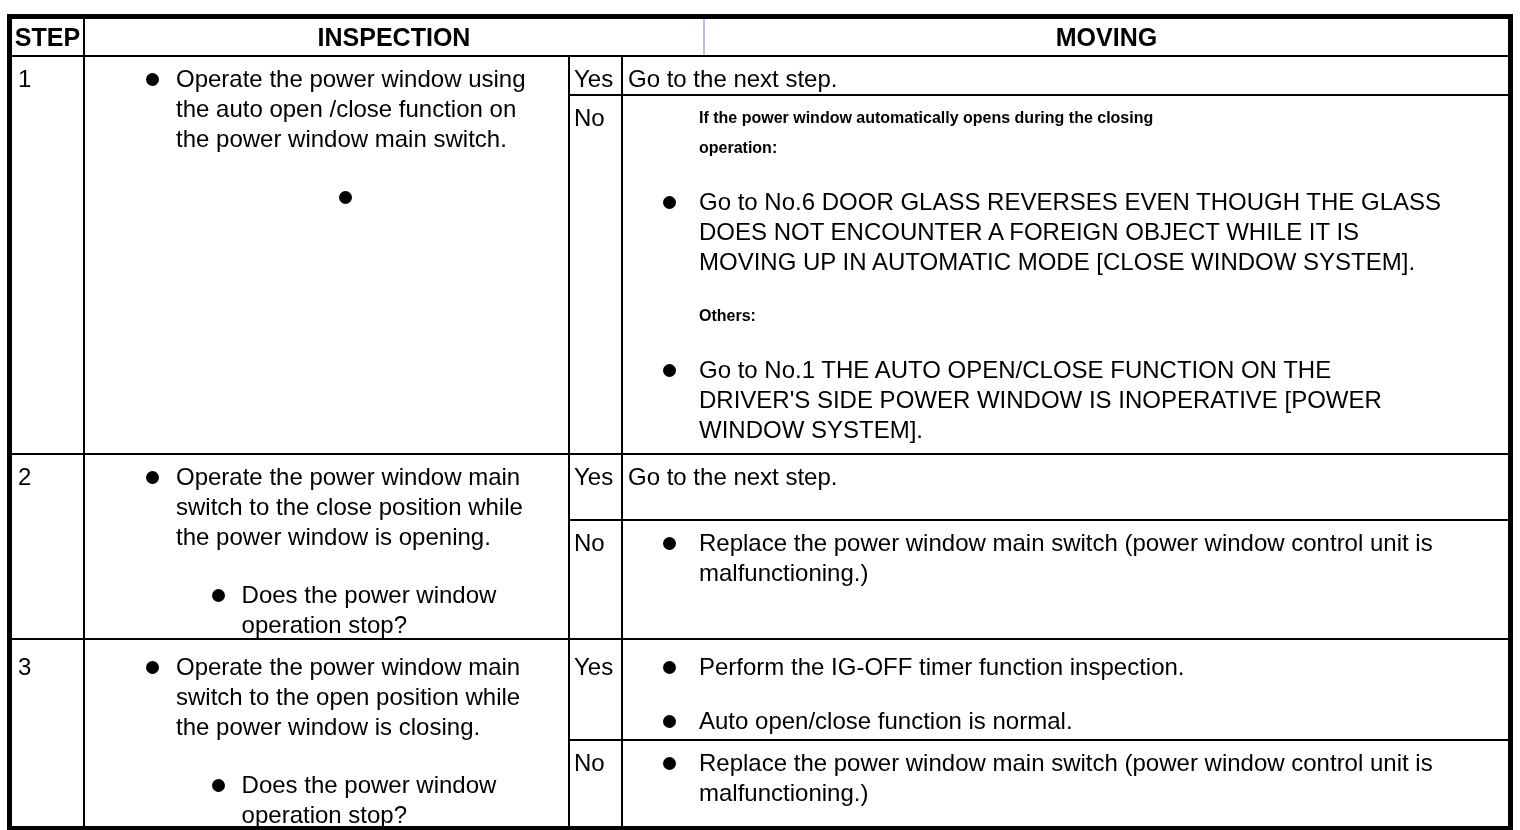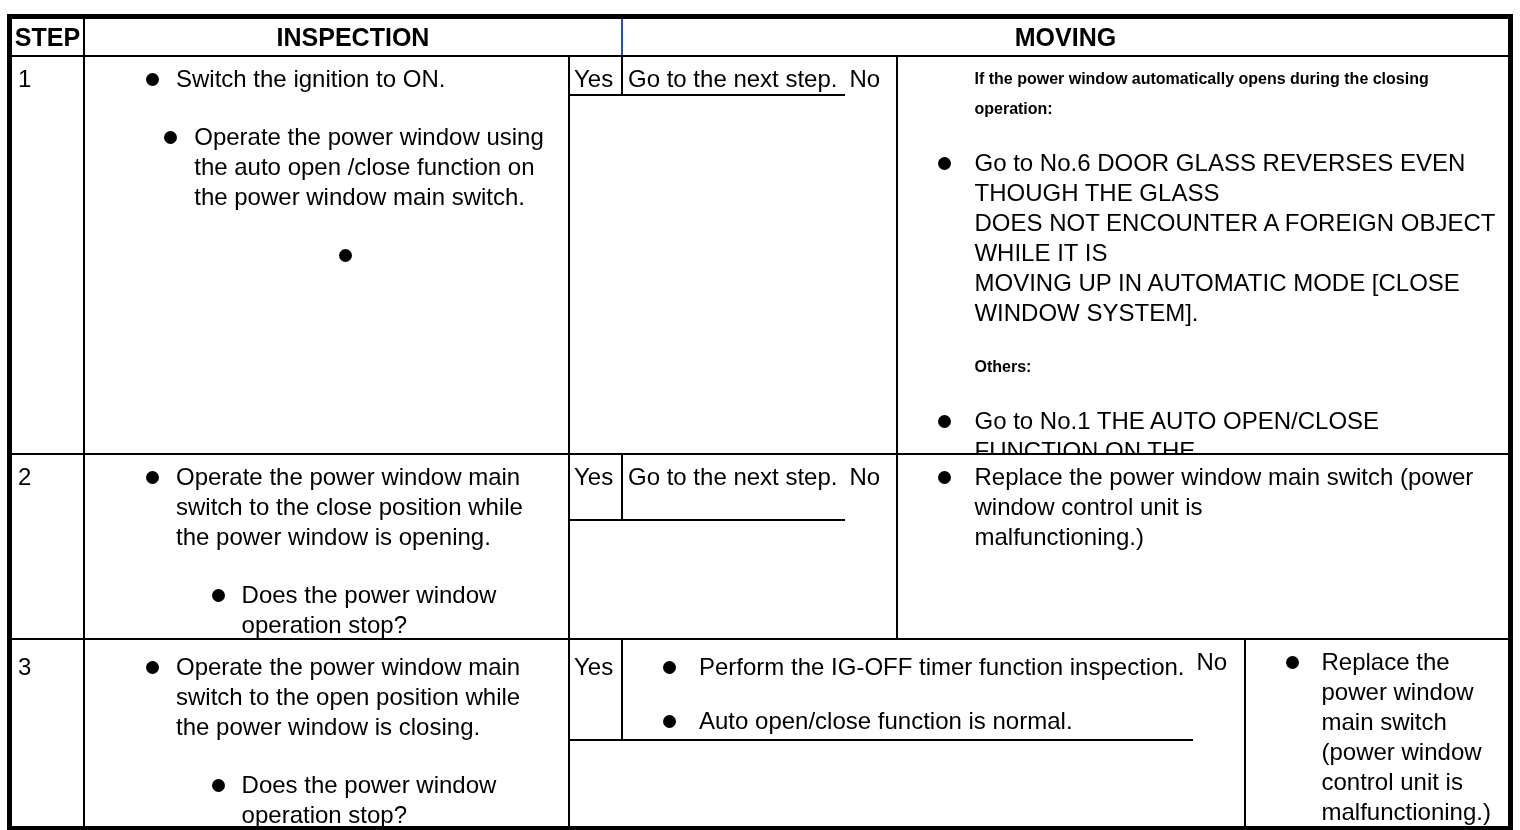--- a/index.html
+++ b/index.html
@@ -23,38 +23,38 @@
   }
 
   
   .hrow { display: flex; height: 38px; border-bottom: 2px solid #000; flex: 0 0 auto; }
   .hcell {
     font-weight: bold; font-size: 25px; line-height: 25px;
     display: flex; align-items: center; justify-content: center;
     overflow: hidden;
   }
   .h-step  { width: 73px;  border-right: 2px solid #000; }
-  .h-insp  { width: 538px; border-right: 2px solid #1d4ed8; }
+  .h-insp  { width: 620px; border-right: 2px solid #c4b5fd; }
   .h-action{ flex: 1; }
 
   
   .brow { display: flex; flex: 0 0 auto; border-bottom: 2px solid #000; overflow: hidden; }
   .brow.r1 { height: 398px; }
   .brow.r2 { height: 185px; }
   .brow.r3 { flex: 1 1 auto; border-bottom: none; }
 
   .col-step {
     width: 73px; flex: 0 0 auto; border-right: 2px solid #000;
     padding: 7px 2px 0 6px; font-size: 24px; line-height: 30px; overflow: hidden;
   }
   .col-insp {
     width: 485px; flex: 0 0 auto; border-right: 2px solid #000;
     padding: 7px 6px 0 61px; overflow: hidden;
   }
-  .right { flex: 1; display: flex; flex-direction: row; min-width: 0; }
+  .right { flex: 1; display: flex; flex-direction: column; min-width: 0; }
   .sub { display: flex; min-height: 0; }
   .sub.yes-sub { border-bottom: 2px solid #000; flex: 0 0 auto; }
   .r1 .yes-sub { height: 39px; }
   .r2 .yes-sub { height: 66px; }
   .r3 .yes-sub { height: 101px; }
   .sub.no-sub { flex: 1 1 auto; }
 
   .lbl {
     width: 53px; flex: 0 0 auto; border-right: 2px solid #000;
     padding: 7px 0 0 4px; font-size: 24px; line-height: 30px; overflow: hidden;
@@ -93,24 +93,20 @@
       <div class="hcell h-action">MOVING</div>
     </div>
 
     <div class="brow r1">
       <div class="col-step">
         <span>1</span>
       </div>
       <div class="col-insp">
         <div class="bullet">
           <span class="dot"></span>
-          <span class="btext">Switch the ignition to ON.</span>
-        </div>
-        <div class="bullet">
-          <span class="dot"></span>
           <span class="btext">Operate the power window using
 the auto open /close function on
 the power window main switch.</span>
         </div>
         <div class="bullet">
           <span class="dot"></span>
         </div>
       </div>
       <div class="right">
         <div class="sub yes-sub">

